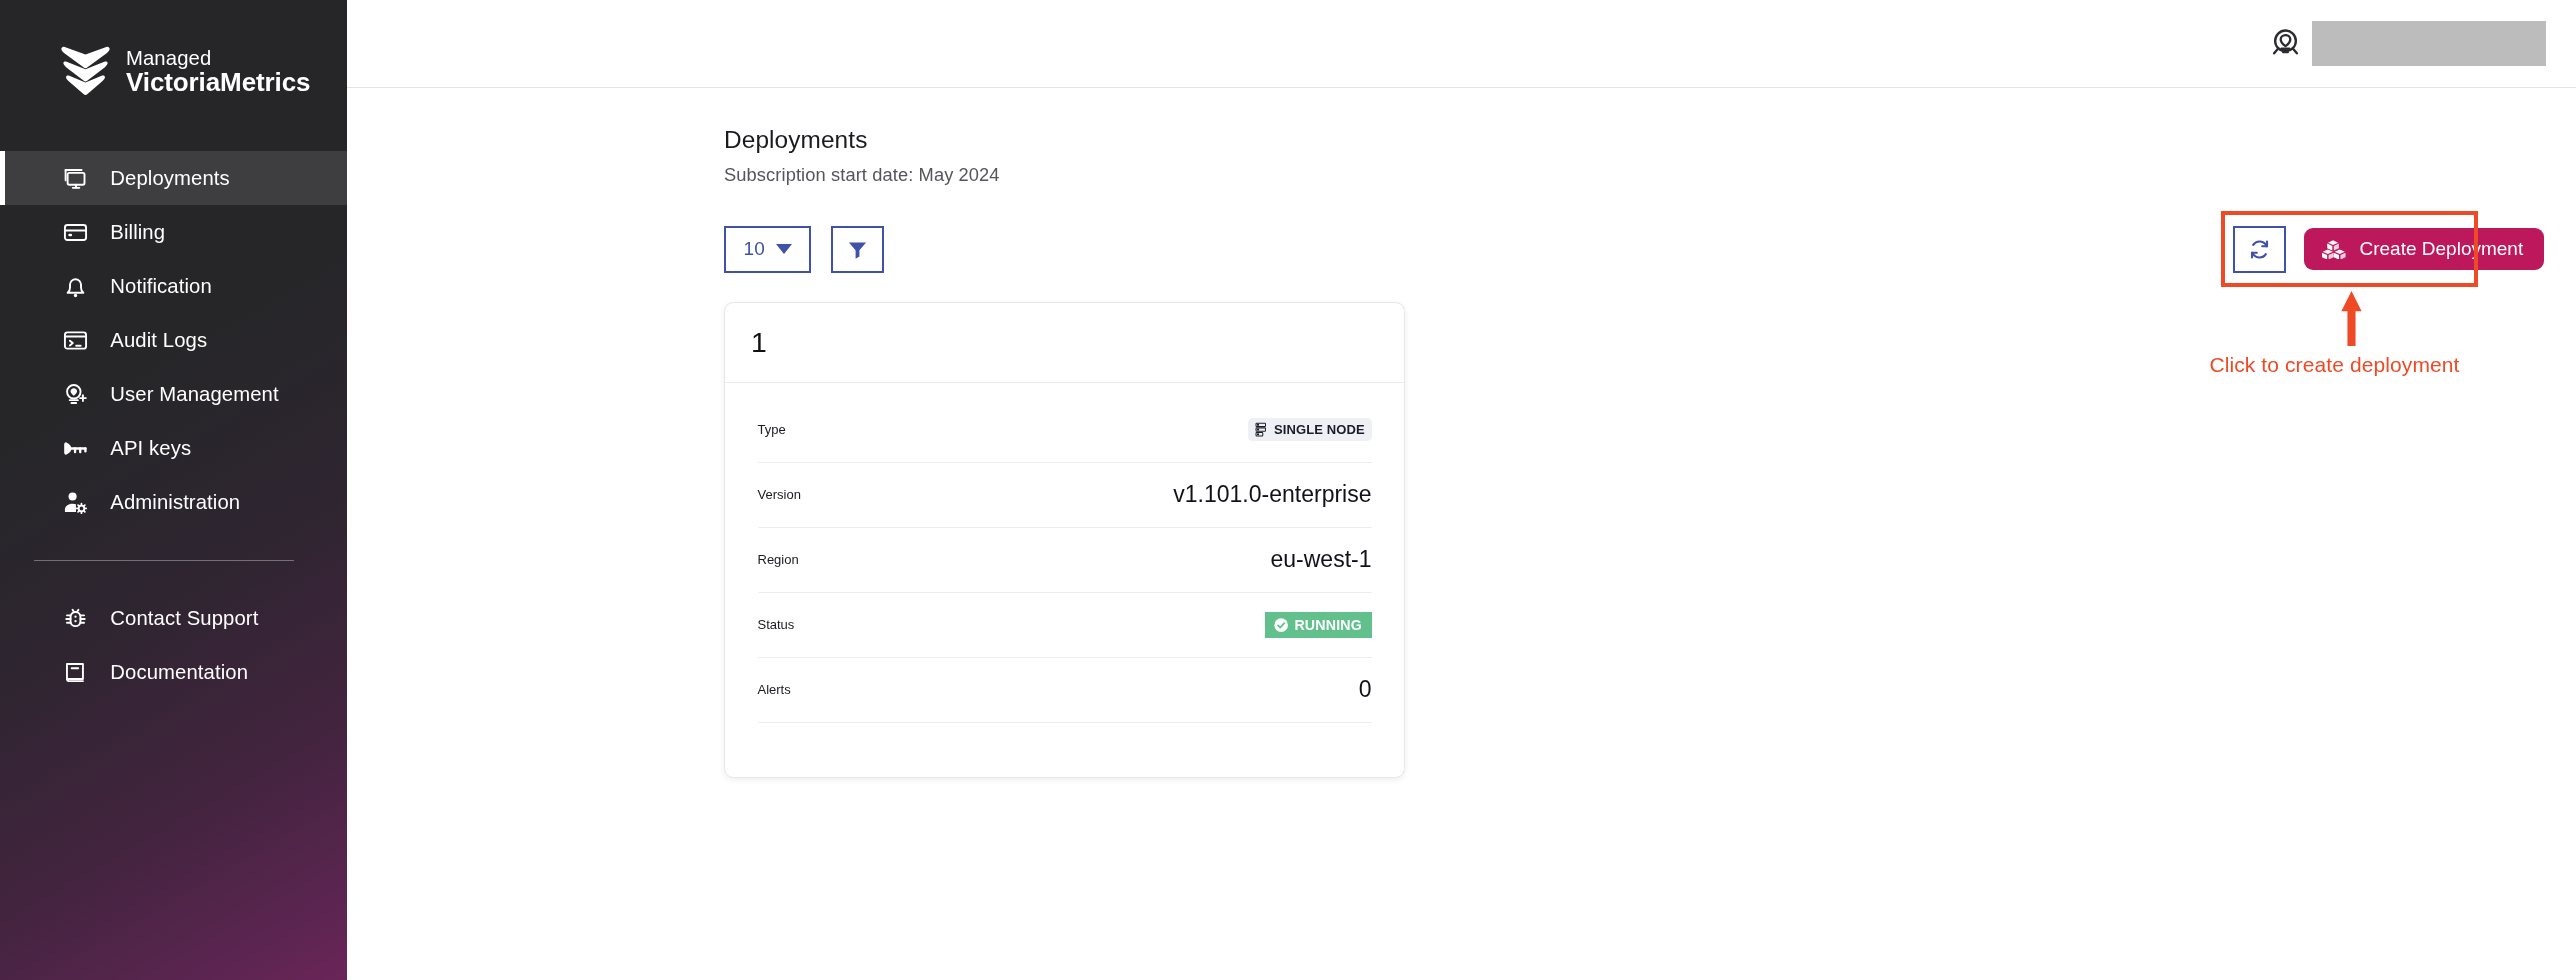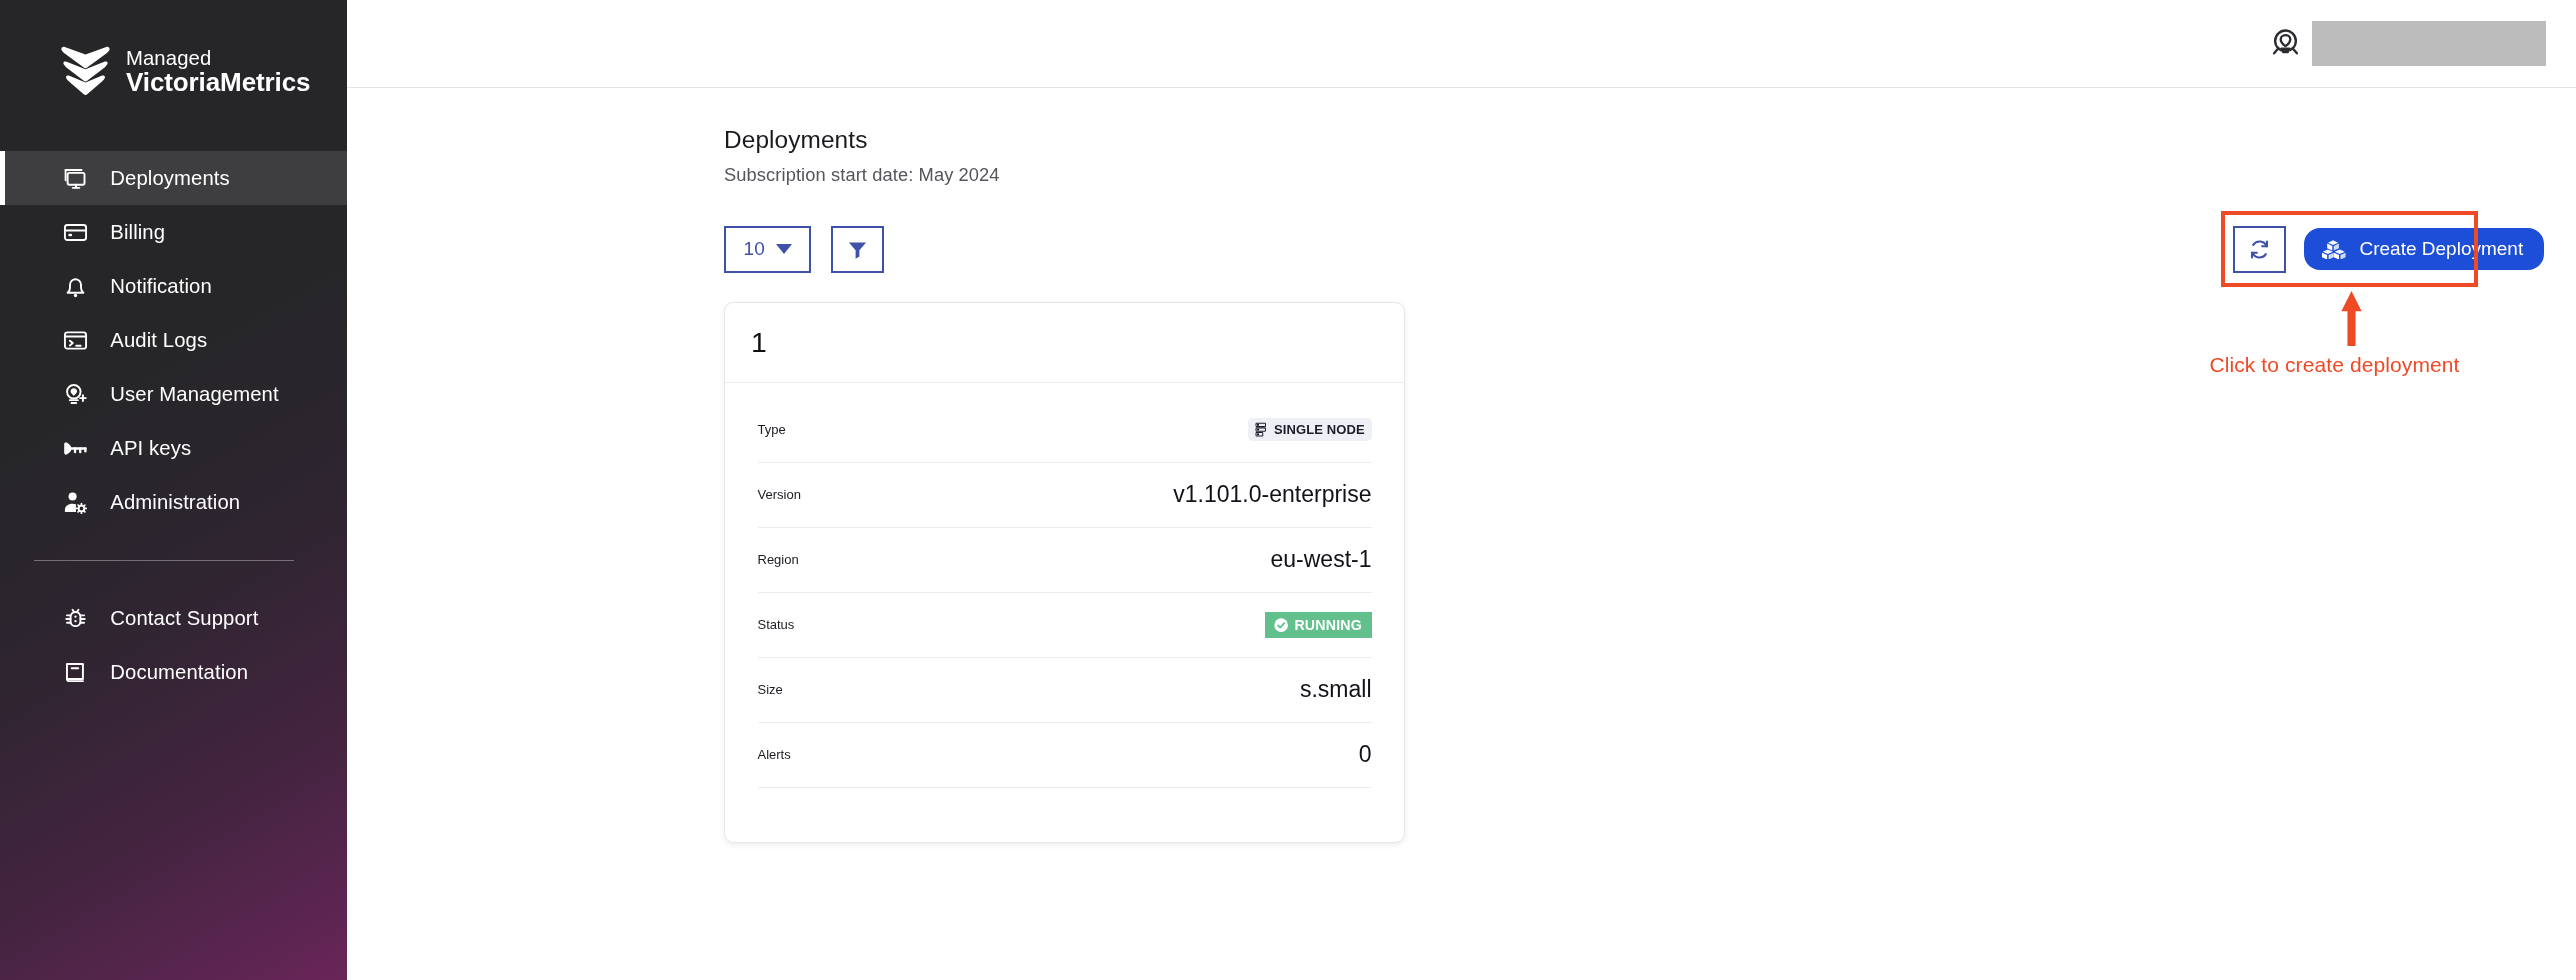--- a/index.html
+++ b/index.html
@@ -199,23 +199,23 @@
     left: -12.2px;
     top: -15px;
     width: 257px;
     height: 76px;
     border: 4.1px solid #ef4a26;
     pointer-events: none;
   }
 
   .btn-create {
     height: 42px;
-    background: #1d4ed8;
+    background: #be185d;
     border: none;
-    border-radius: 16px;
+    border-radius: 9px;
     color: #ffffff;
     display: flex;
     align-items: center;
     gap: 13.5px;
     padding: 0 20.3px 0 17.6px;
     cursor: pointer;
     font-size: 19px;
     font-weight: 400;
     white-space: nowrap;
   }
@@ -587,24 +587,20 @@
                 <span>
                   <svg viewBox="0 0 24 24" aria-hidden="true">
                     <circle cx="12" cy="12" r="10" fill="#ffffff"></circle>
                     <path d="M7.4 12.3l3.2 3.2 6-6.4" fill="none" stroke="#62c08c" stroke-width="2.6" stroke-linecap="round" stroke-linejoin="round"></path>
                   </svg>
                 </span>
                 <span>RUNNING</span>
               </span>
             </div>
 
-            <div class="drow">
-              <span class="drow-label">Size</span>
-              <span class="drow-value">s.small</span>
-            </div>
 
             <div class="drow">
               <span class="drow-label">Alerts</span>
               <span class="drow-value">0</span>
             </div>
 
           </div>
         </div>
       </div>
 

